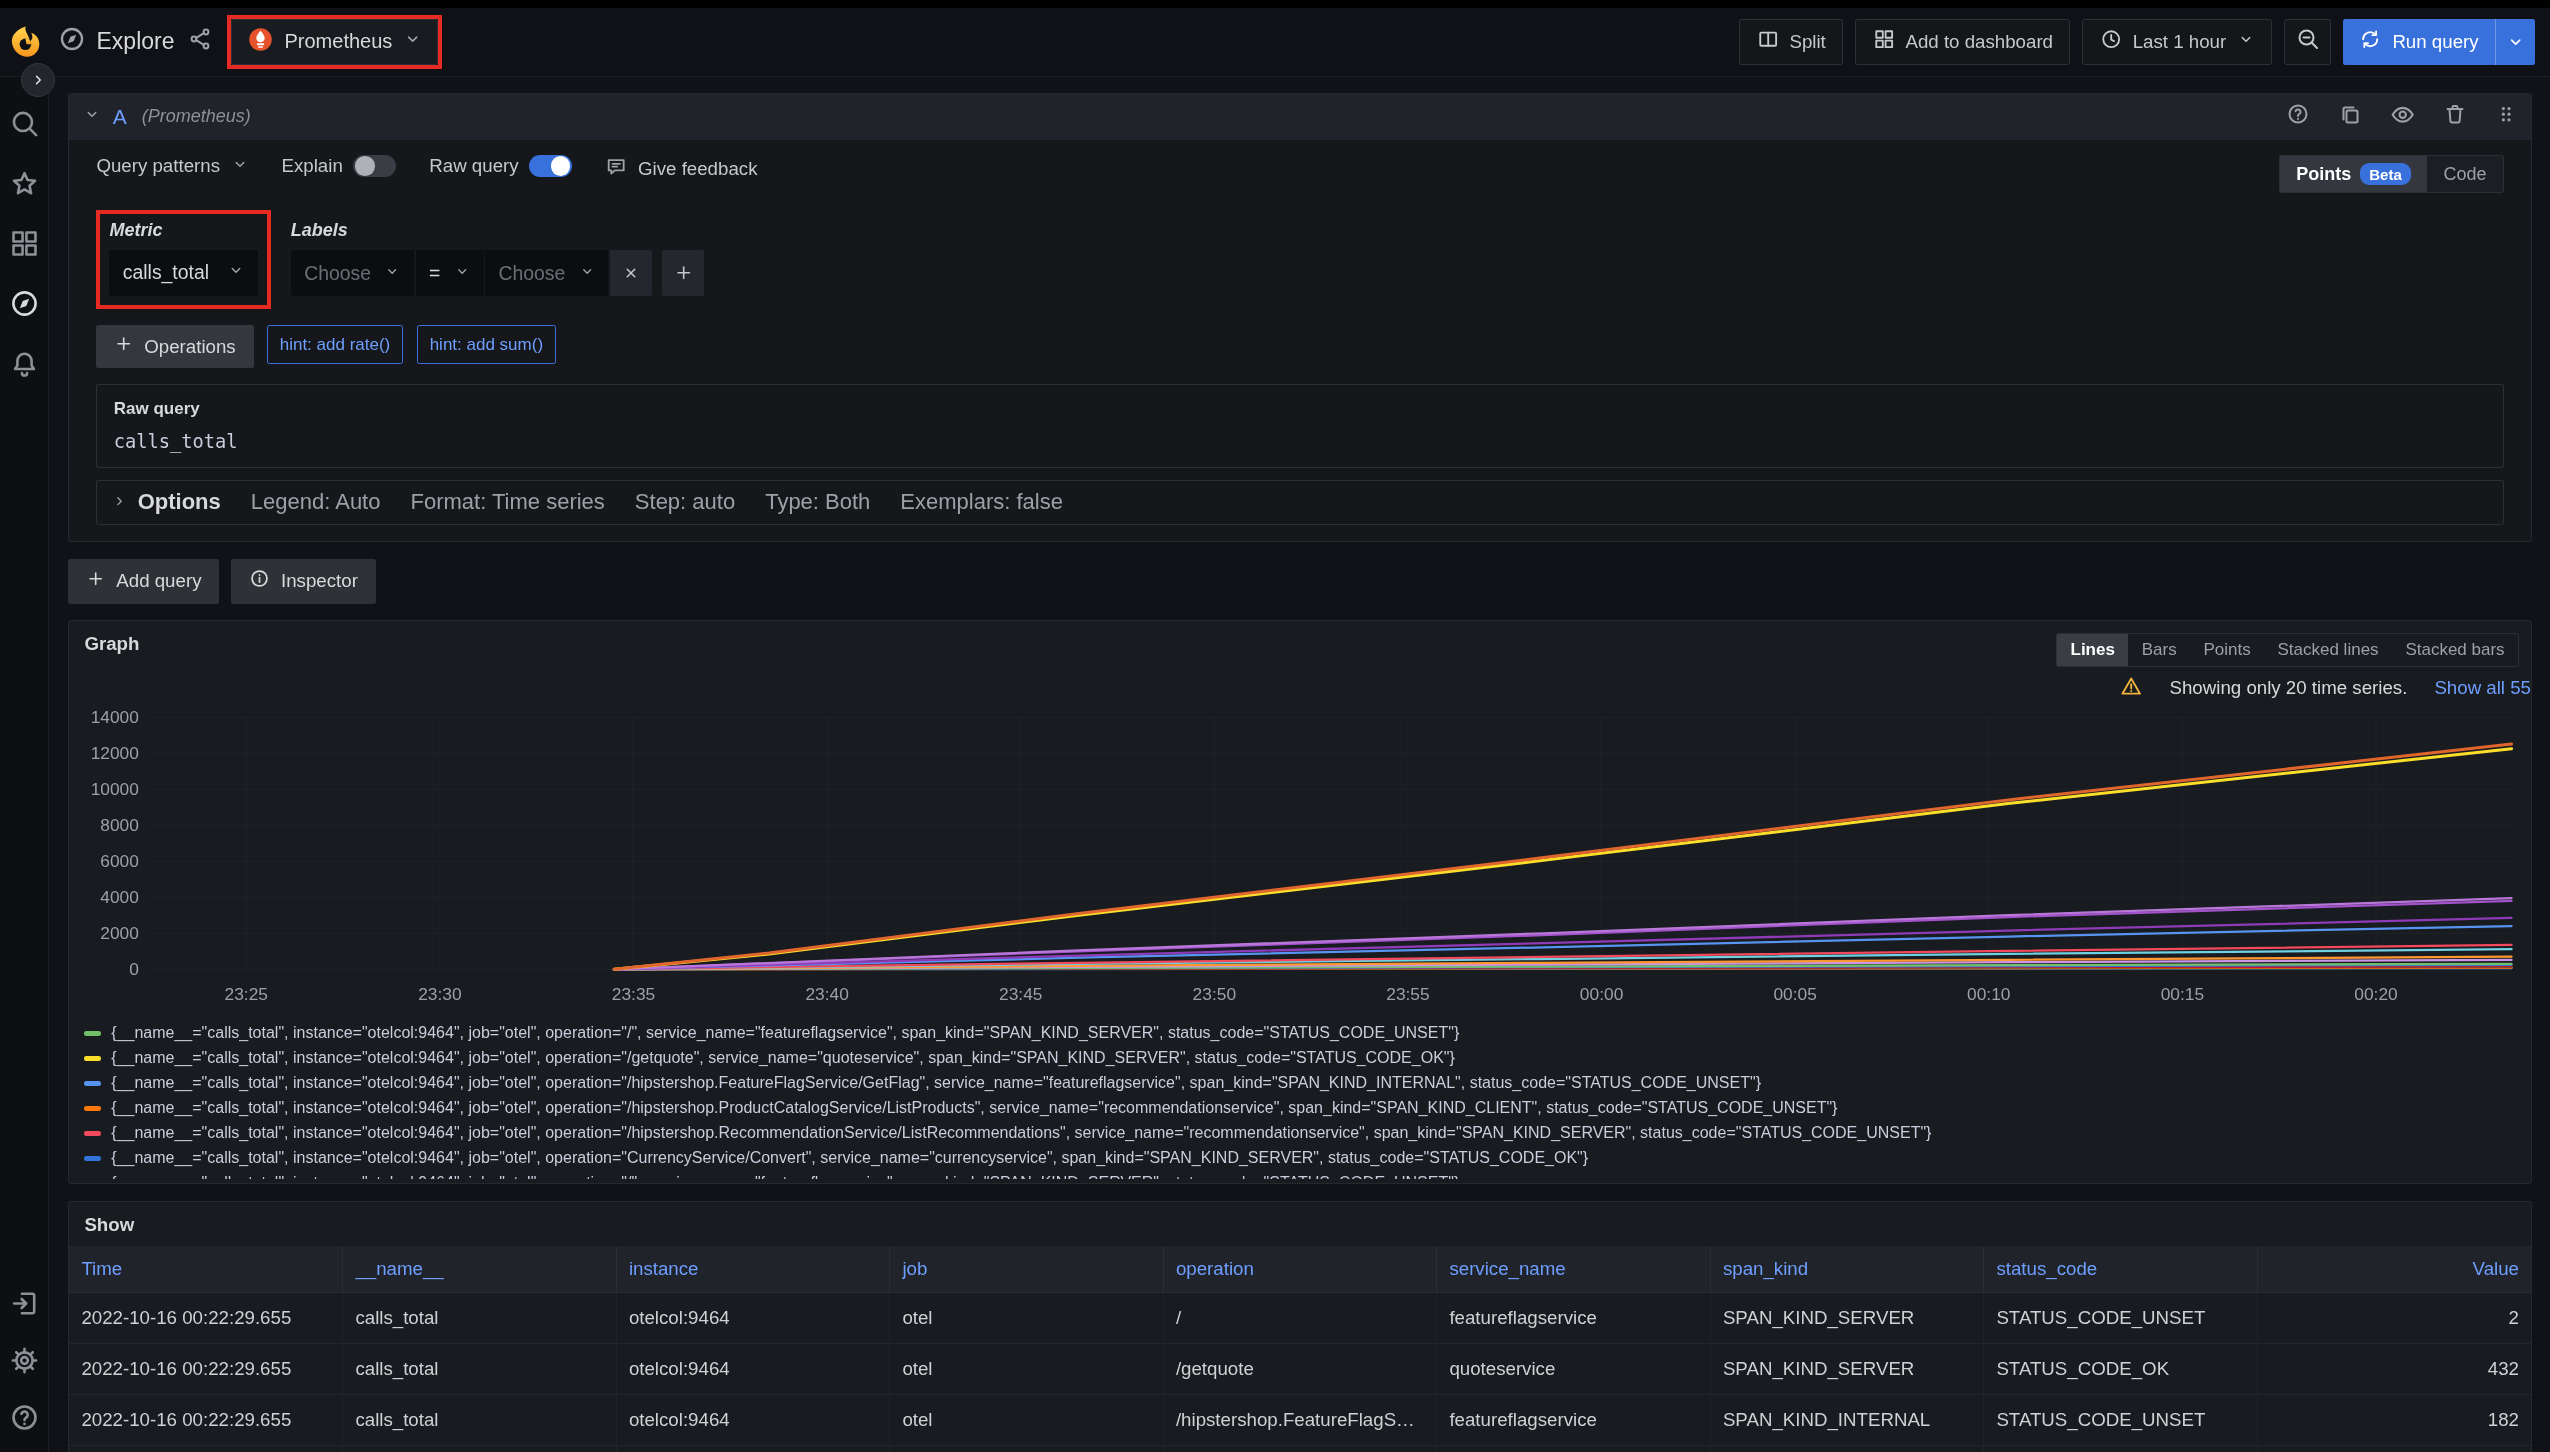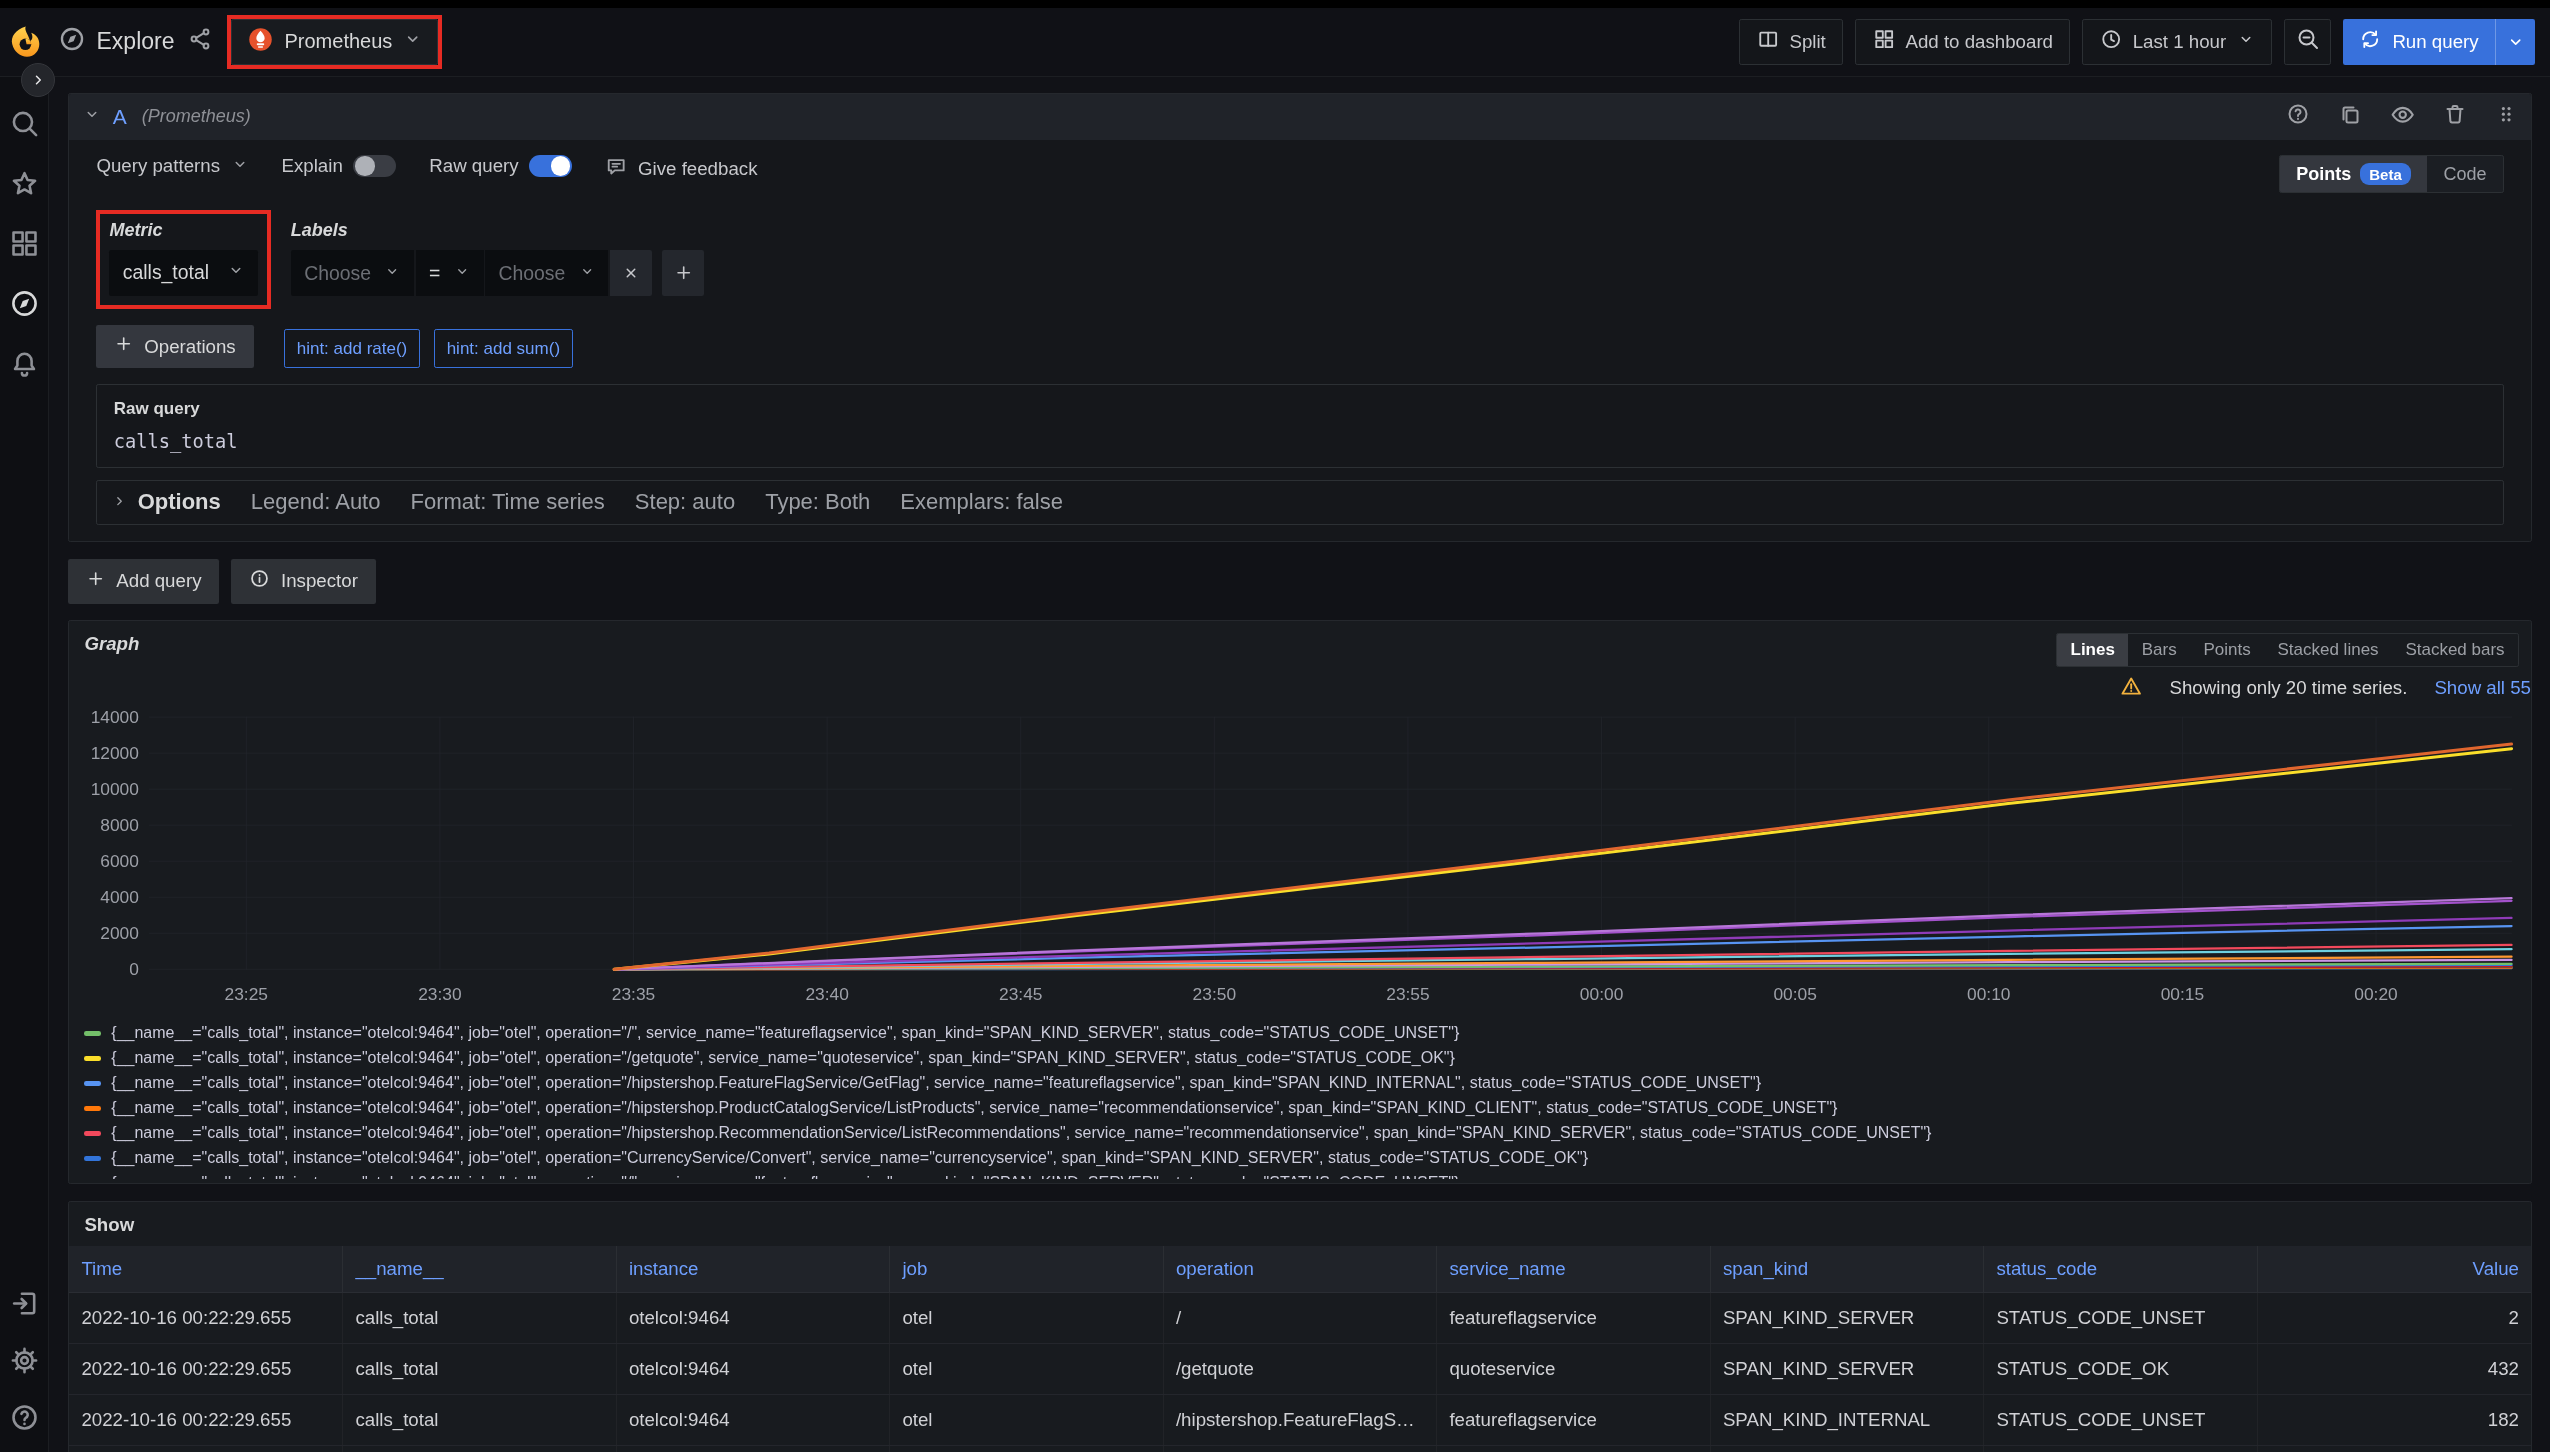--- a/index.html
+++ b/index.html
@@ -57,37 +57,37 @@
   .labels-wrap { padding-top:10.5px; }
   .select { background:#0b0d10; border-radius:2.2px; height:46px; display:flex; align-items:center; gap:13.4px; padding:0 13.4px; font-size:19.4px; color:#d8d9da; }
   .select .caret { color:#9fa1a6; }
   .placeholder { color:#6c6f75; }
   .label-group { display:flex; gap:1.5px; }
   .label-group .select { border-radius:0; }
   .label-group .select:first-child { border-radius:2.2px 0 0 2.2px; }
   .sq-btn { width:42px; height:46px; background:#24272d; display:flex; align-items:center; justify-content:center; color:#c7c8cc; border-radius:0 2.2px 2.2px 0; }
   .sq-btn.plus { border-radius:2.2px; margin-left:10.5px; }
 
-  .ops-row { display:flex; align-items:flex-end; gap:30px; margin-top:16.4px; }
+  .ops-row { display:flex; align-items:flex-start; gap:13px; margin-top:16.4px; }
   .btn-gray { display:flex; align-items:center; gap:10.5px; background:#34373e; border-radius:2.2px; height:43px; padding:0 18px; color:#d8d9da; font-size:18.7px; }
   .hint-btn { border:0.7px solid #3871dc; color:#6e9fff; font-size:17px; font-weight:500; border-radius:2.2px; height:39px; padding:0 12px; display:flex; align-items:center; }
 
   .rawq-box { border:0.7px solid #2c3034; border-radius:2.2px; margin-top:16.4px; padding:13.4px 16.4px 15px; }
   .rawq-label { font-size:17px; font-weight:700; margin-bottom:12px; }
   .rawq-value { font-family:"DejaVu Sans Mono", monospace; font-size:18.7px; color:#ccccdc; }
   .options-bar { border:0.7px solid #2c3034; border-radius:2.2px; margin-top:12px; height:45px; display:flex; align-items:center; gap:30px; padding:0 13.4px; font-size:22px; color:#9da0a6; }
   .options-title { display:flex; align-items:center; gap:10.5px; color:#d8d9da; font-weight:700; }
 
   .actions-row { display:flex; gap:12px; margin:16.4px 0; }
   .action-btn { display:flex; align-items:center; gap:10.5px; background:#2e3136; border-radius:2.2px; height:45px; padding:0 18px; color:#d8d9da; font-size:18.7px; }
 
   
   .graph-panel { padding:0 0 4.5px; }
   .g-header { display:flex; align-items:flex-start; padding:12px 12px 3px 15px; }
-  .g-title { font-size:18.7px; font-weight:600;font-style:italic; }
+  .g-title { font-size:18.7px; font-weight:600; }
   .mode-toggle { margin-left:auto; border:0.7px solid #2c3034; border-radius:2.2px; display:flex; overflow:hidden; }
   .mode-btn { padding:6px 13.4px; font-size:17px; color:#9da0a6; }
   .mode-btn.active { background:#3a3d43; color:#fff; font-weight:700; }
   .g-warning { display:flex; justify-content:flex-end; align-items:center; gap:27px; font-size:18.7px; color:#d8d9da; margin:4.5px 0 1.5px; }
   .g-warning .link { color:#6e9fff; }
   .warn-icon { color:#f2b23e; }
   .chart-host { margin:3px 10.5px 0 7.5px; }
   .legend { margin:7.5px 0 0 15px; max-height:158px; overflow:hidden; }
   .legend-row { display:flex; align-items:center; gap:10.5px; height:25px; font-size:16px; color:#ccccdc; white-space:nowrap; }
   .legend-dash { width:16.4px; height:4.5px; border-radius:2.2px; flex:none; }

